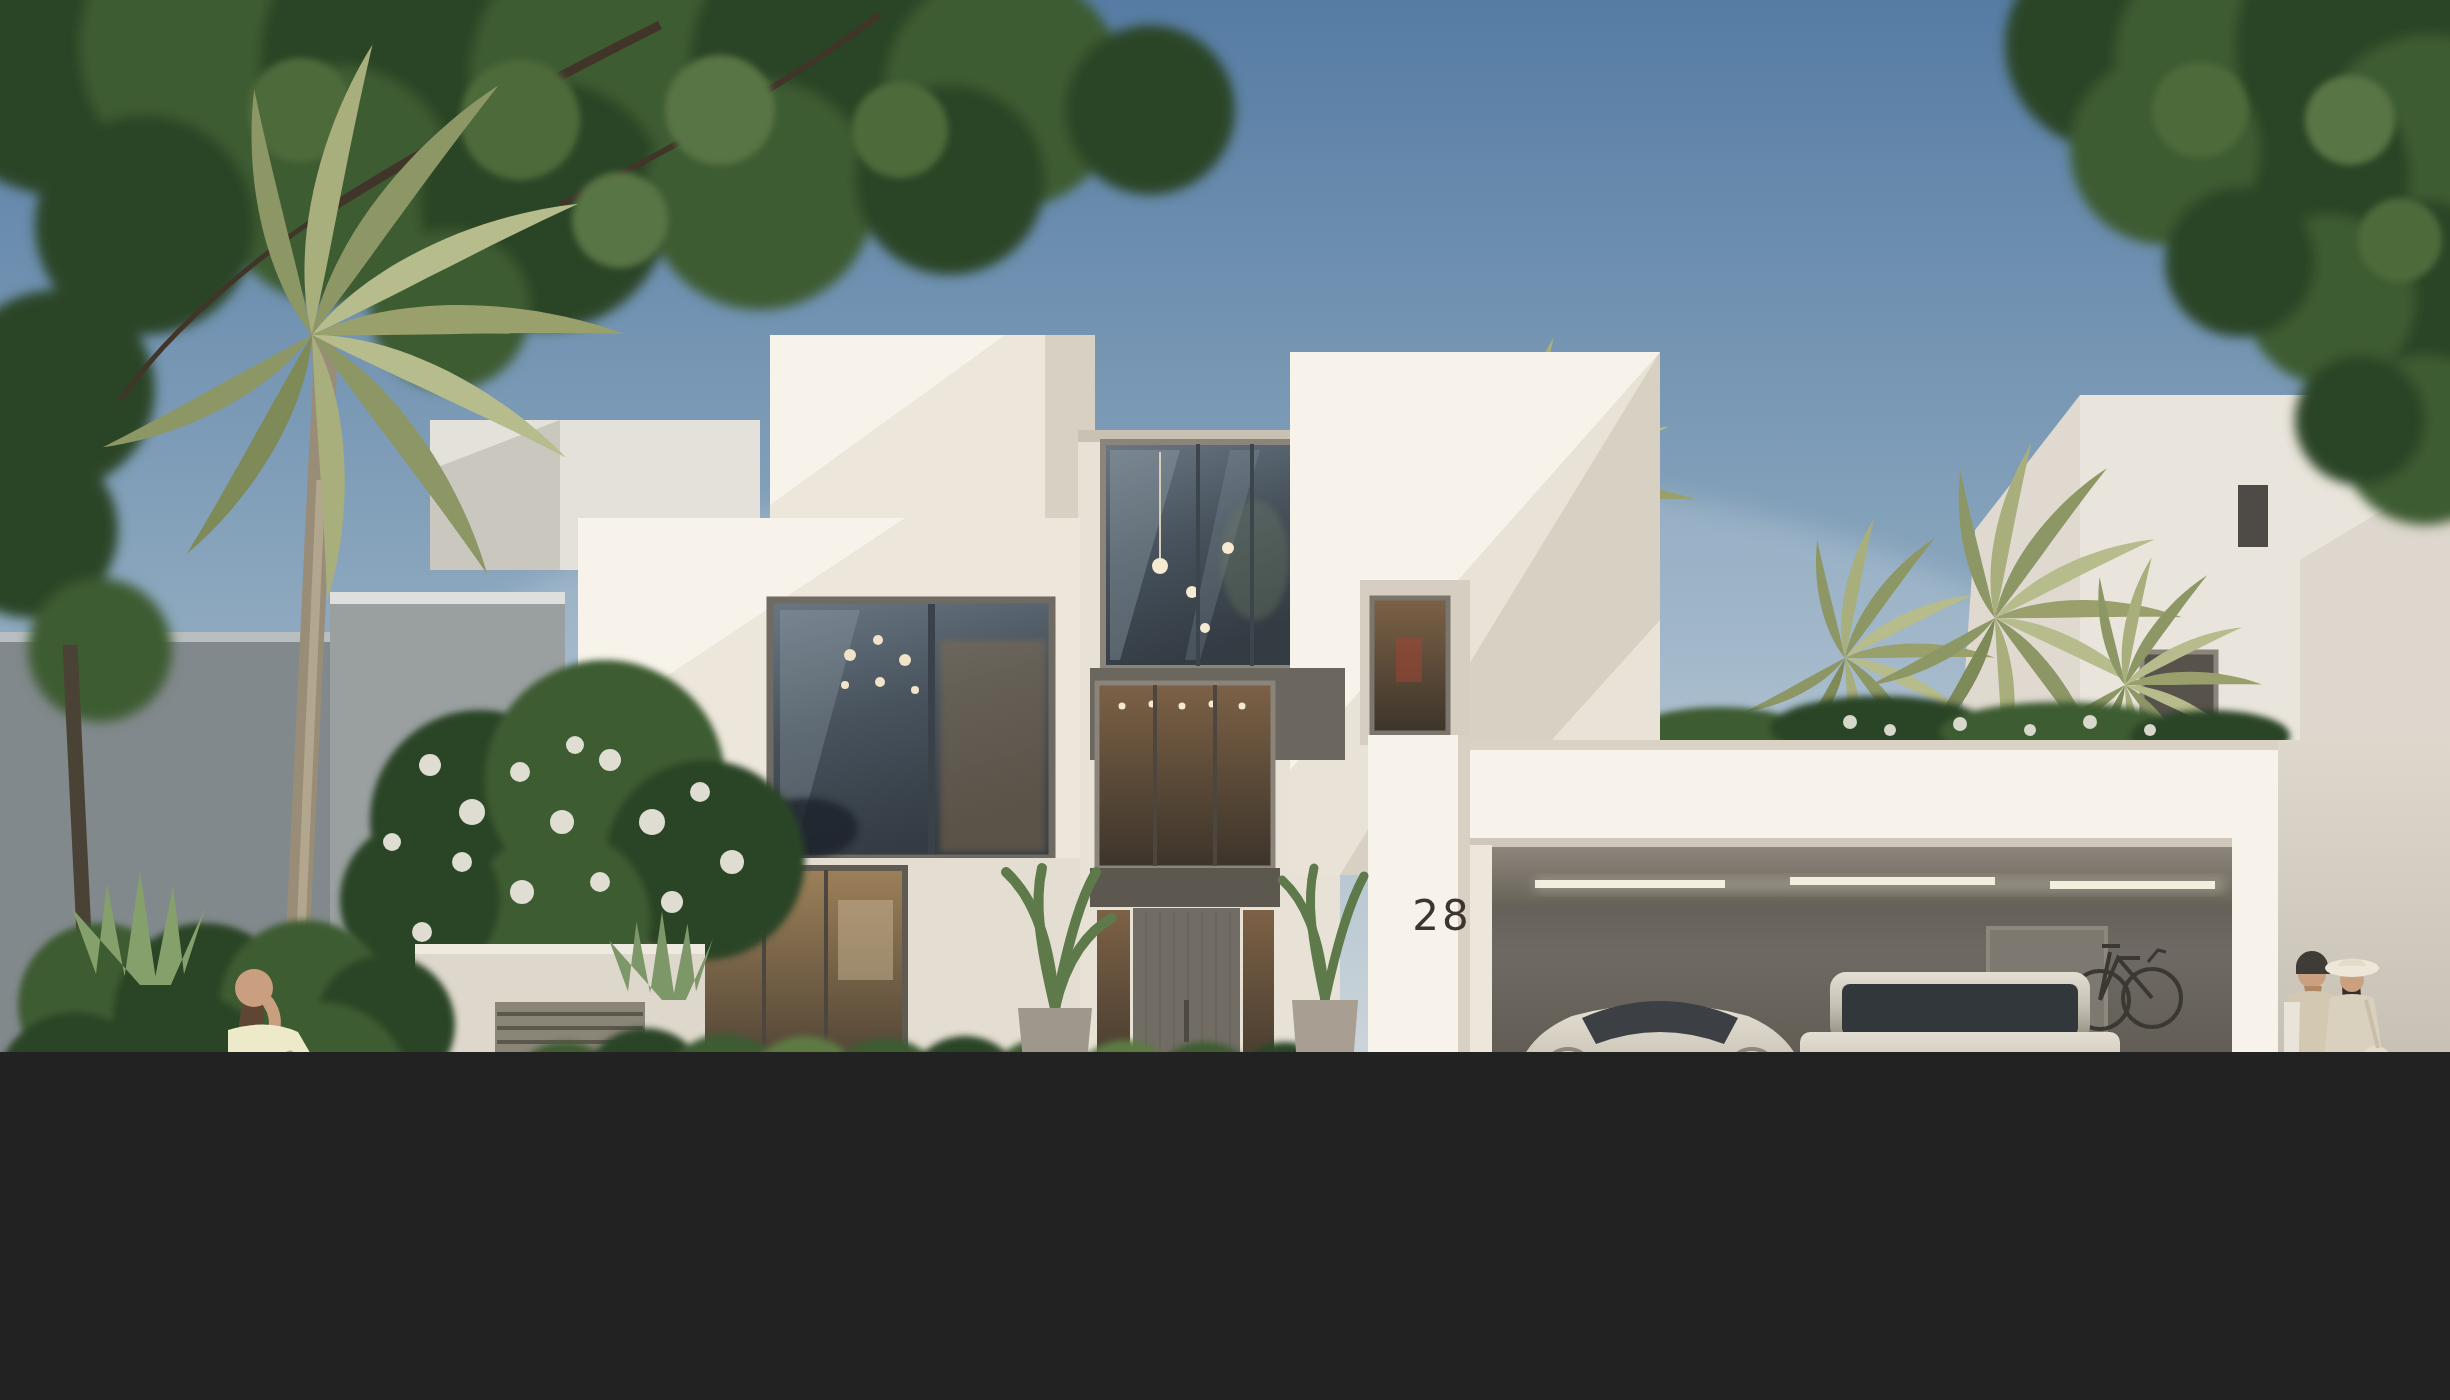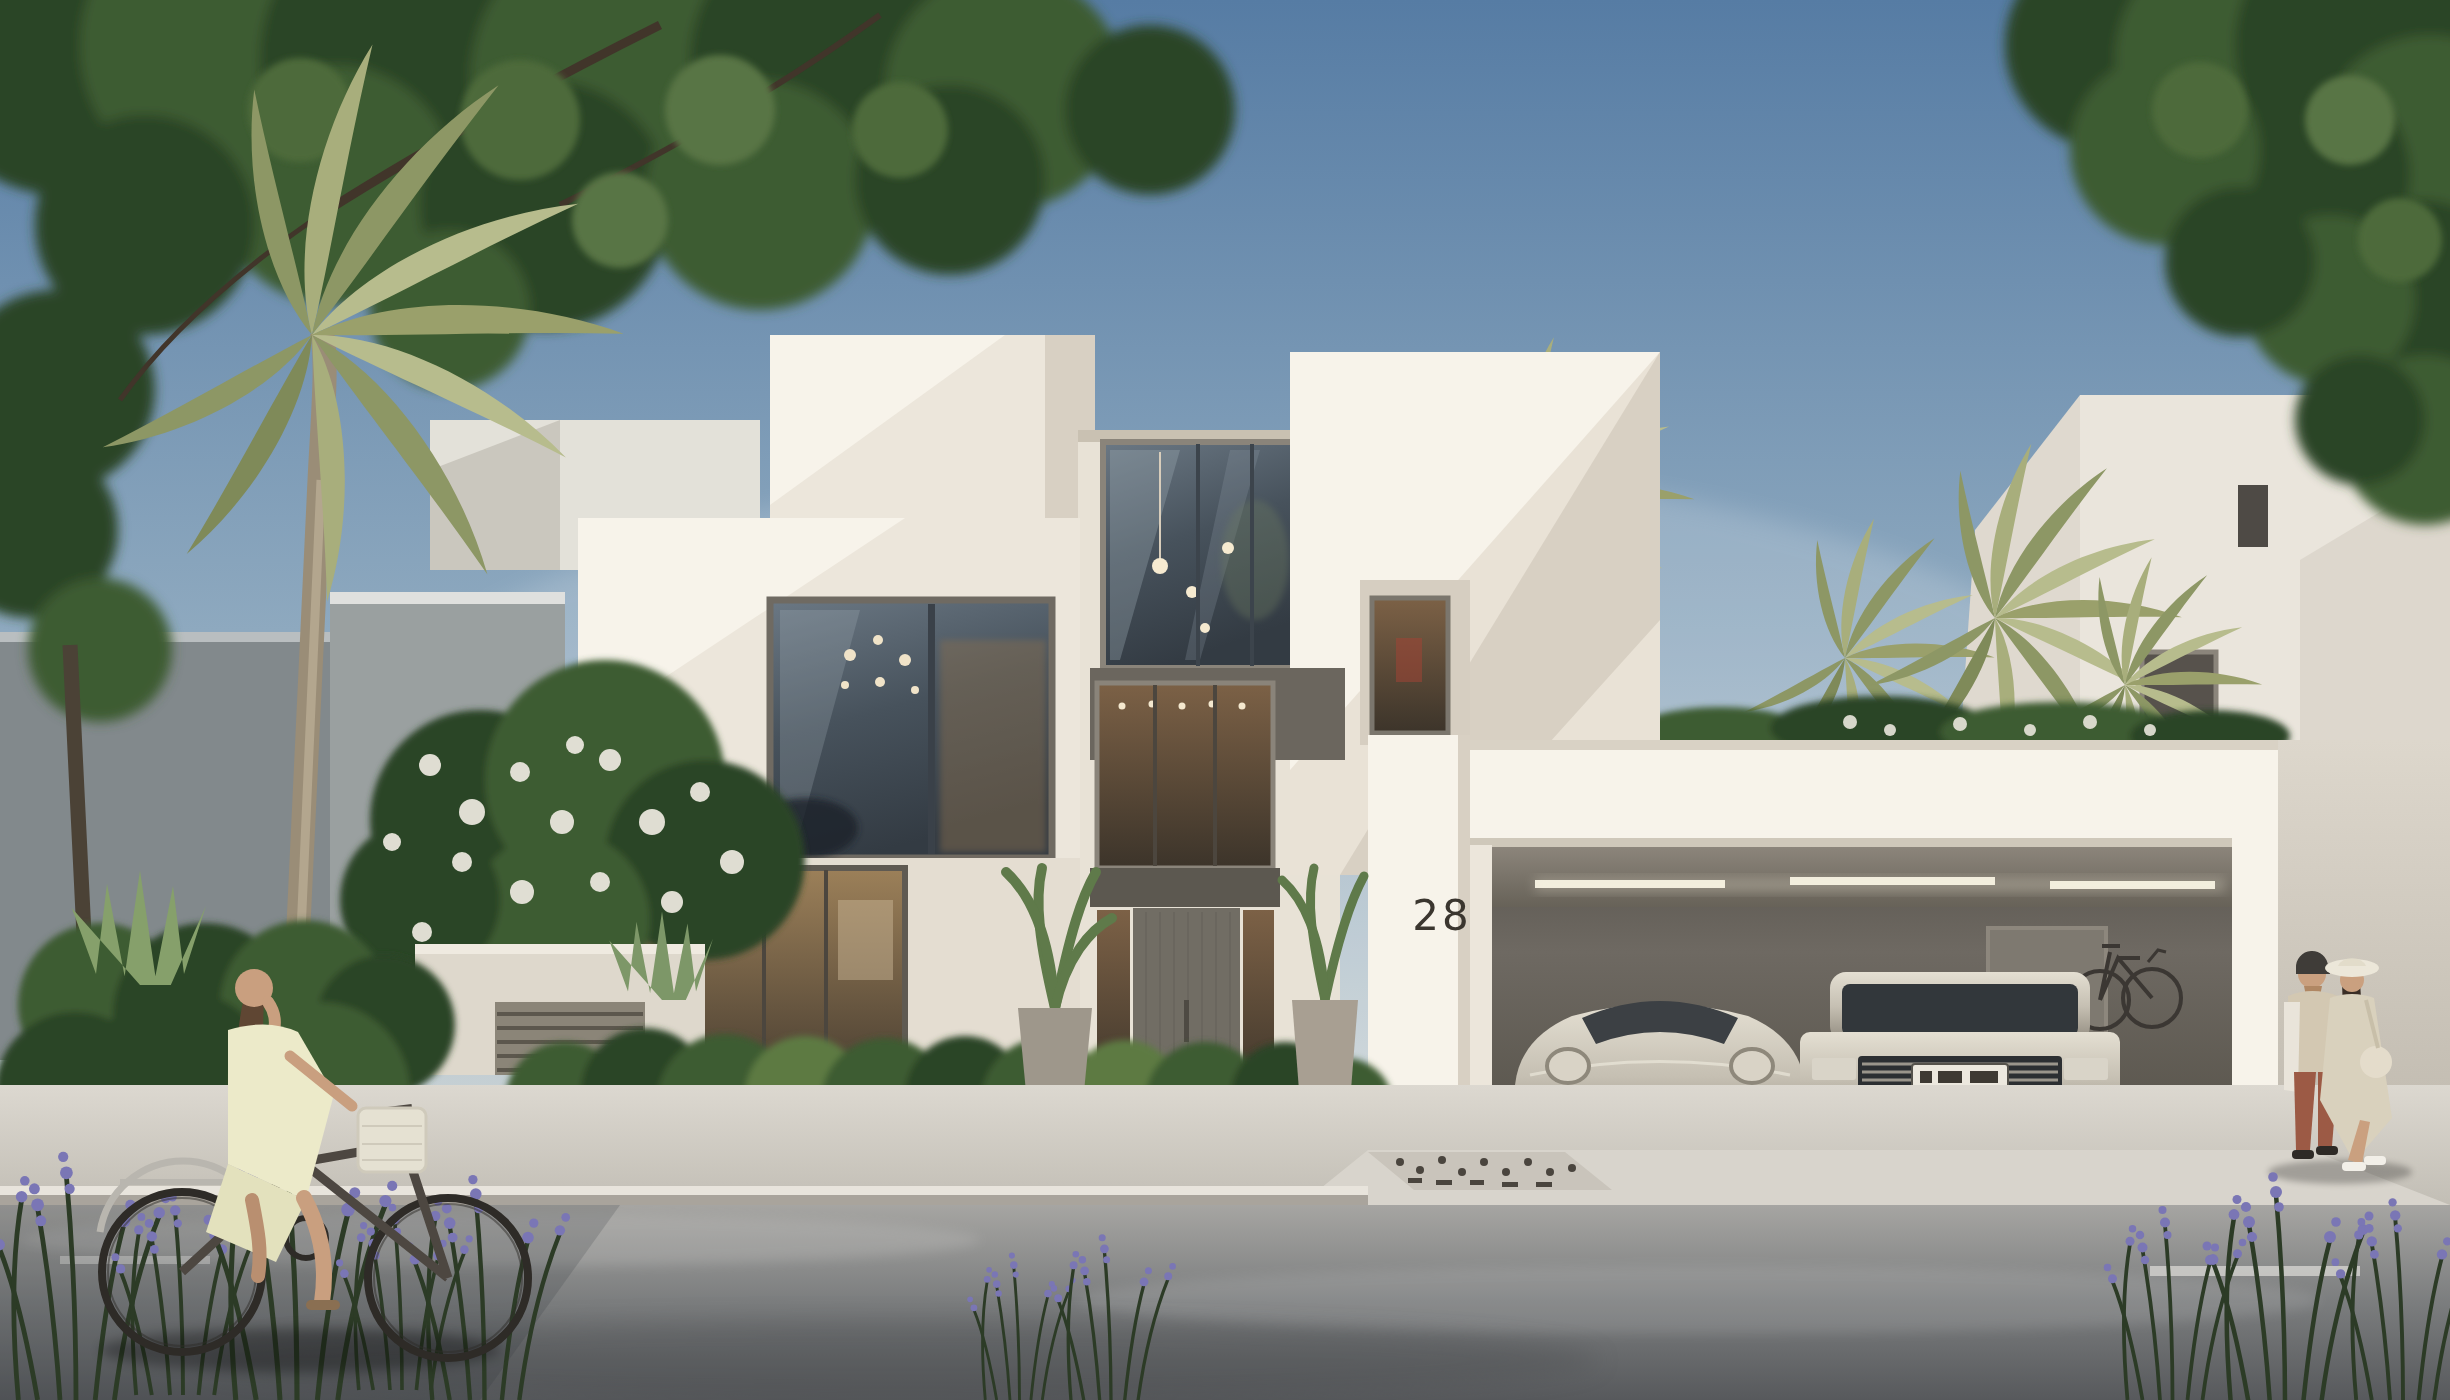--- a/index.html
+++ b/index.html
@@ -1,16 +1,16 @@
 <!DOCTYPE html>
 <html style="--sky-top: #567ca4; --sky-mid: #8ea9bf; --sky-horizon: #e4e2d8; --villa-cream: #ece6db; --villa-bright: #f7f3ea; --villa-shadow: #d8d0c3; --frame-dark: #5f5a52; --glass-dark: #47525c; --glass-warm: #7c6146; --garage-wall: #6e6962; --garage-ceiling: #8d867c; --car-silver: #c5bfb2; --sidewalk: #d6d2ca; --road-top: #a6a5a2; --road-bottom: #57595c; --foliage-dark: #2c4427; --foliage-mid: #3c5c33; --foliage-light: #5d7a42; --palm-olive: #9aa06b; --flower-white: #e9e6dc; --flower-purple: #7a76b5; --number-color: #3b362f;"><head>
 <meta charset="utf-8">
 <style>
   html,body{margin:0;padding:0;background:#222;}
-  .stage{position:relative;width:2450px;height:1400px;overflow:hidden;
+  .stage{position:relative;width:2450px;height:1052px;overflow:hidden;
          font-family:"DejaVu Sans","Liberation Sans",sans-serif;}
   svg{display:block}
   .cream{fill:var(--villa-cream,#ece6db)}
   .bright{fill:var(--villa-bright,#f7f3ea)}
   .vshadow{fill:var(--villa-shadow,#d8d0c3)}
   .leafd{fill:var(--foliage-dark,#2c4427)}
   .leafm{fill:var(--foliage-mid,#3c5c33)}
   .leafl{fill:var(--foliage-light,#5d7a42)}
   .housenum{font-family:"DejaVu Sans","Liberation Sans",sans-serif;font-size:42px;
             letter-spacing:3px;fill:var(--number-color,#3b362f)}

